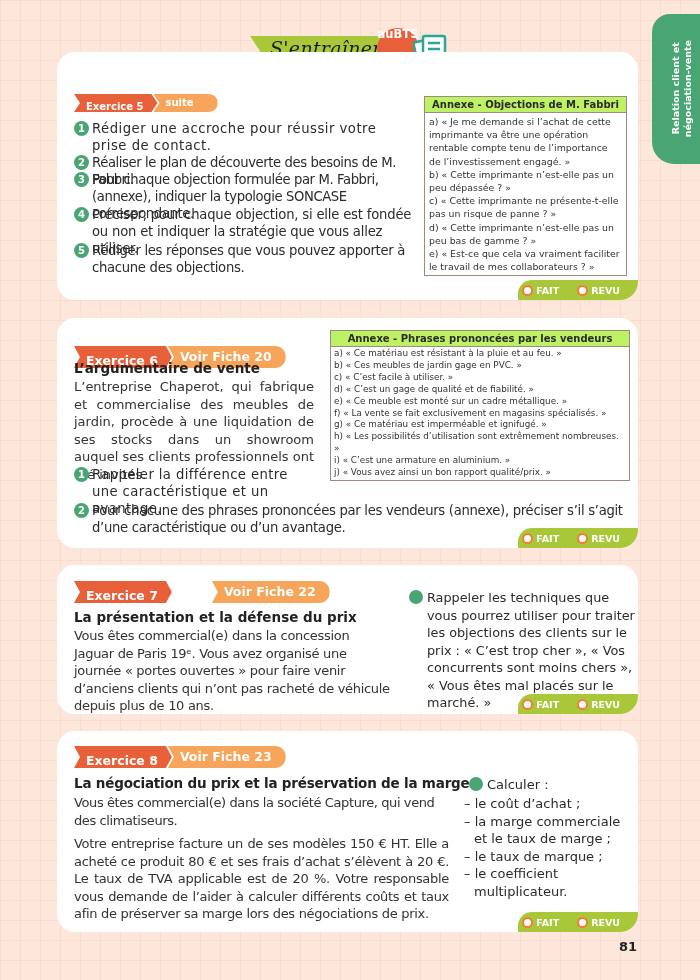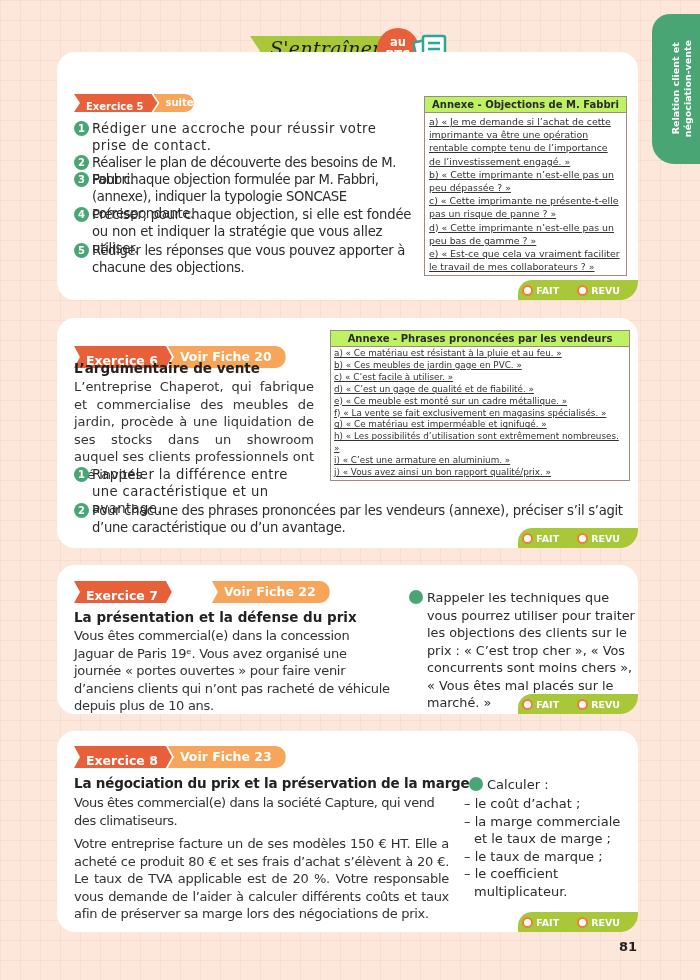--- a/index.html
+++ b/index.html
@@ -23,21 +23,21 @@
     clip-path: polygon(0 0, 100% 0, 100% 100%, 0 100%, 10px 50%);
   }
   .banner-title {
     position: absolute; left: 20px; top: 15px;
     font-family: "DejaVu Serif", serif; font-style: italic; font-size: 19px; color: #1c1c1c;
     letter-spacing: 0.3px;
   }
   .banner-badge {
     position: absolute; left: 127px; top: 6px; width: 42px; height: 42px; border-radius: 50%;
     background: #e8603a; color: #fff; font-weight: bold; font-size: 11.5px;
-    display: flex; flex-direction: column; align-items: center; justify-content: center; line-height: 13px;
+    display: flex; flex-direction: row; align-items: flex-start; justify-content: center; line-height: 13px;
   }
   .banner-doc-icon { position: absolute; left: 163px; top: 10px; }
 
   
   .side-tab {
     position: absolute; left: 652px; top: 14px; width: 60px; height: 150px;
     background: #4aa574; border-radius: 18px 0 0 22px;
     display: flex; align-items: center; justify-content: center;
   }
   .side-tab-text {
@@ -55,21 +55,21 @@
   #card8 { top: 731px; height: 201px; }
 
   .ex-tag { position: absolute; left: 17px; display: flex; height: 18px; }
   .ex-tag .ex-num {
     background: #e8603a; color: #fff; font-weight: bold; font-size: 10px;
     padding: 4px 14px 0 12px; line-height: 18px;
     clip-path: polygon(0 0, calc(100% - 6px) 0, 100% 50%, calc(100% - 6px) 100%, 0 100%, 6px 50%);
   }
   .ex-tag .ex-ref {
     background: #f7a55a; color: #fff; font-weight: bold; font-size: 10px;
-    padding: 0 0 0 12px; line-height: 18px; margin-left: -4px;
+    padding: 0 24px 0 12px; line-height: 18px; margin-left: -4px;
     border-radius: 0 9px 9px 0;
     clip-path: polygon(0 0, 100% 0, 100% 100%, 0 100%, 6px 50%);
   }
   .ex-tag.big { height: 22px; }
   .ex-tag.big .ex-num, .ex-tag.big .ex-ref { font-size: 12.5px; line-height: 22px; }
   .ex-tag.big .ex-ref { border-radius: 0 11px 11px 0; padding-right: 14px; }
 
   .step { position: absolute; font-size: 13.2px; line-height: 17px; color: #2b2b2b; }
   .step-num {
     position: absolute; left: 0; top: 1px; width: 15px; height: 15px; border-radius: 50%;
@@ -81,21 +81,21 @@
   .ex-title { position: absolute; font-weight: bold; font-size: 13.5px; color: #222; }
   .para { position: absolute; font-size: 13px; line-height: 17.5px; color: #333; }
 
   
   .annex { position: absolute; border: 1.5px solid #9e8b80; background: #fff; }
   .annex-head {
     background: #bef264; color: #2b2b2b; font-weight: bold; font-size: 10px;
     text-align: center; height: 16px; line-height: 16px; border-bottom: 1.5px solid #9e8b80;
   }
   .annex-body { padding: 2px 4px; font-size: 9.6px; line-height: 13.6px; color: #333; }
-  .annex-line { display: block; text-decoration: underline; }
+  .annex-line { display: block; }
 
   
   .done-bar {
     position: absolute; right: 0; bottom: 0; height: 20px; width: 120px;
     background: #a8c83a; border-radius: 14px 0 18px 0;
     display: flex; align-items: center; justify-content: flex-end; gap: 18px; padding-right: 18px;
   }
   .check { display: flex; align-items: center; gap: 3px; color: #fff; font-size: 9.5px; font-weight: bold; cursor: pointer; }
   .check .box { width: 11px; height: 11px; border-radius: 50%; background: #fff; border: 2px solid #f07e3a; }
 

